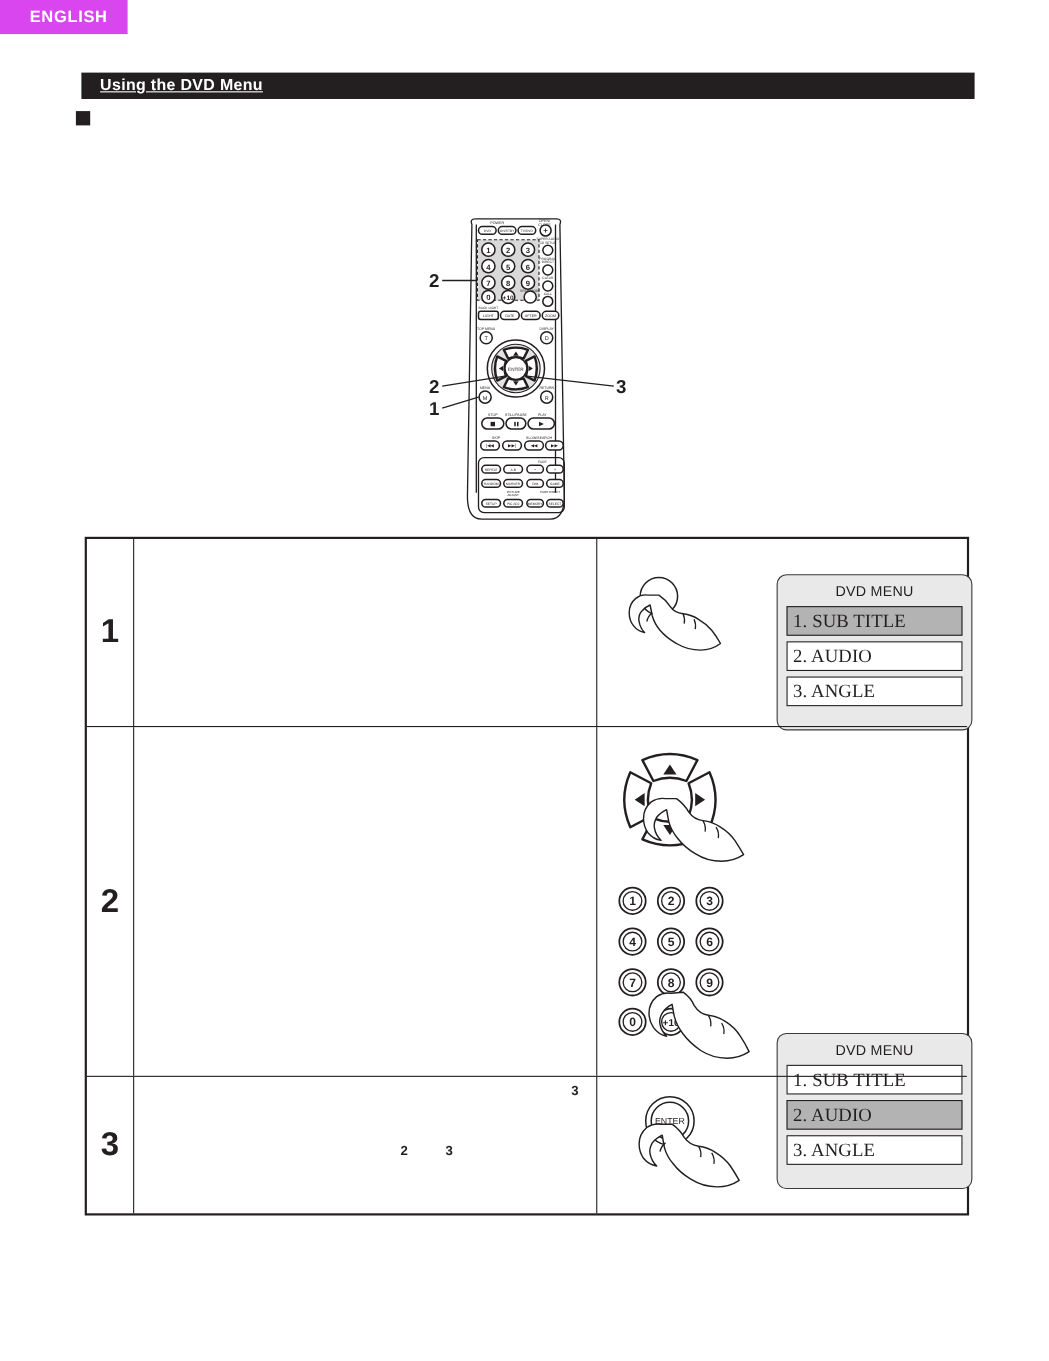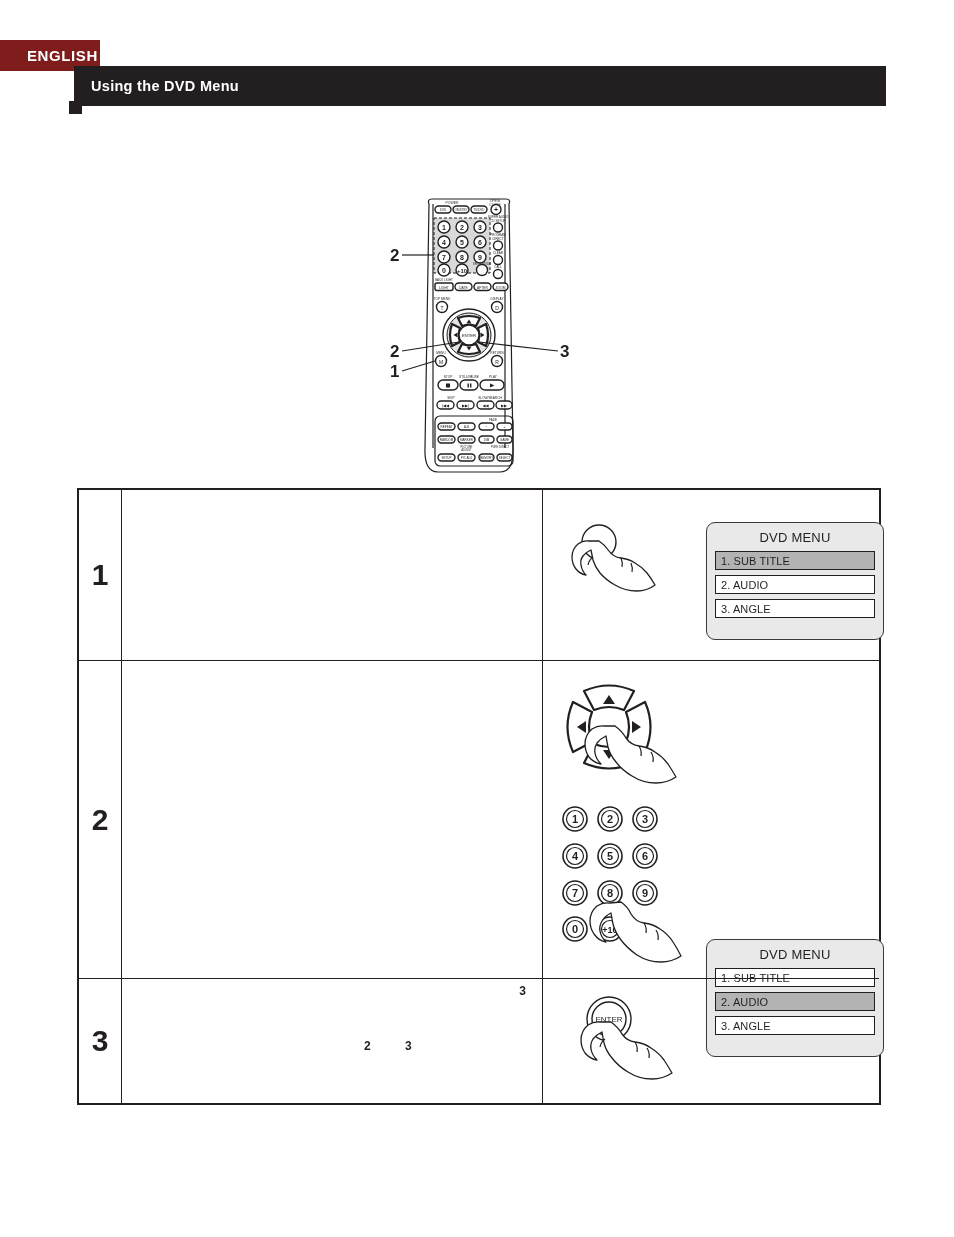--- a/index.html
+++ b/index.html
@@ -14,50 +14,50 @@
     font-family: "Liberation Sans", sans-serif;
     color: #231f20;
     overflow: hidden;
   }
 
   
   #language-tab {
     position: absolute;
     left: 0;
     top: 0;
-    width: 100px;
+    width: 116px;
     height: 31px;
-    background: #7f1d1d;
+    background: #d946ef;
     color: #ffffff;
     font-size: 15px;
     font-weight: bold;
     letter-spacing: 0.6px;
     display: flex;
     align-items: center;
     padding-left: 27px;
     box-sizing: border-box;
-    margin-top: 40px;
   }
 
   
   #section-header {
     position: absolute;
     left: 74px;
     top: 66px;
     width: 812px;
-    height: 40px;
+    height: 24px;
     background: #231f20;
     color: #ffffff;
     font-size: 14.5px;
     font-weight: bold;
     letter-spacing: 0.3px;
     display: flex;
     align-items: center;
     padding-left: 17px;
     box-sizing: border-box;
+    text-decoration: underline;
   }
 
   #square-bullet {
     position: absolute;
     left: 69px;
     top: 101px;
     width: 13px;
     height: 13px;
     background: #231f20;
   }
@@ -136,26 +136,27 @@
   .dvd-menu-title {
     text-align: center;
     font-size: 13px;
     color: #231f20;
     margin-bottom: 6px;
     letter-spacing: 0.2px;
   }
   .dvd-menu-item {
     border: 1.4px solid #231f20;
     background: #ffffff;
-    font-size: 11px;
+    font-size: 17px;
     color: #231f20;
     padding: 2.5px 5px;
     margin-bottom: 5px;
     box-sizing: border-box;
     letter-spacing: 0.1px;
+    font-family: Liberation Serif, serif;
   }
   .dvd-menu-item:last-child { margin-bottom: 12px; }
   .dvd-menu-item.selected { background: #b3b3b3; }
 
   svg { display: block; overflow: visible; }
   .ln { fill: none; stroke: #231f20; stroke-width: 1.2; }
   .hand { fill: #ffffff; stroke: #231f20; stroke-width: 1.3; stroke-linejoin: round; stroke-linecap: round; }
   .btn-o { fill: #ffffff; stroke: #231f20; stroke-width: 1.4; }
   .pad { fill: #ffffff; stroke: #231f20; stroke-width: 2.2; stroke-linejoin: round; }
   .arrow { fill: #231f20; }

